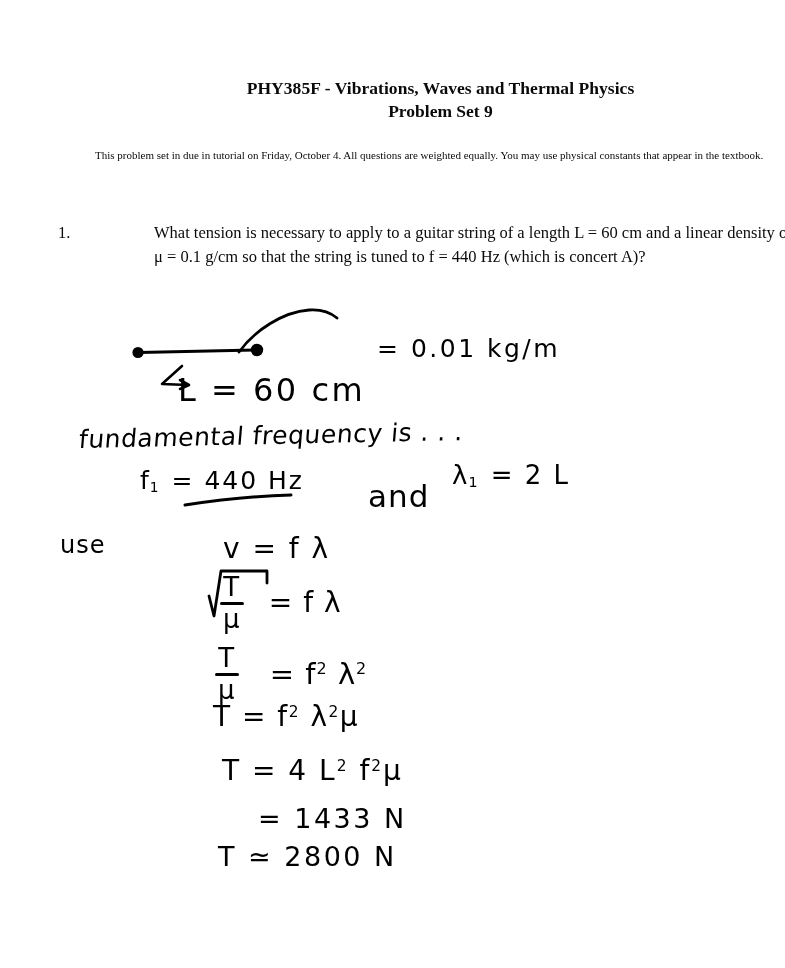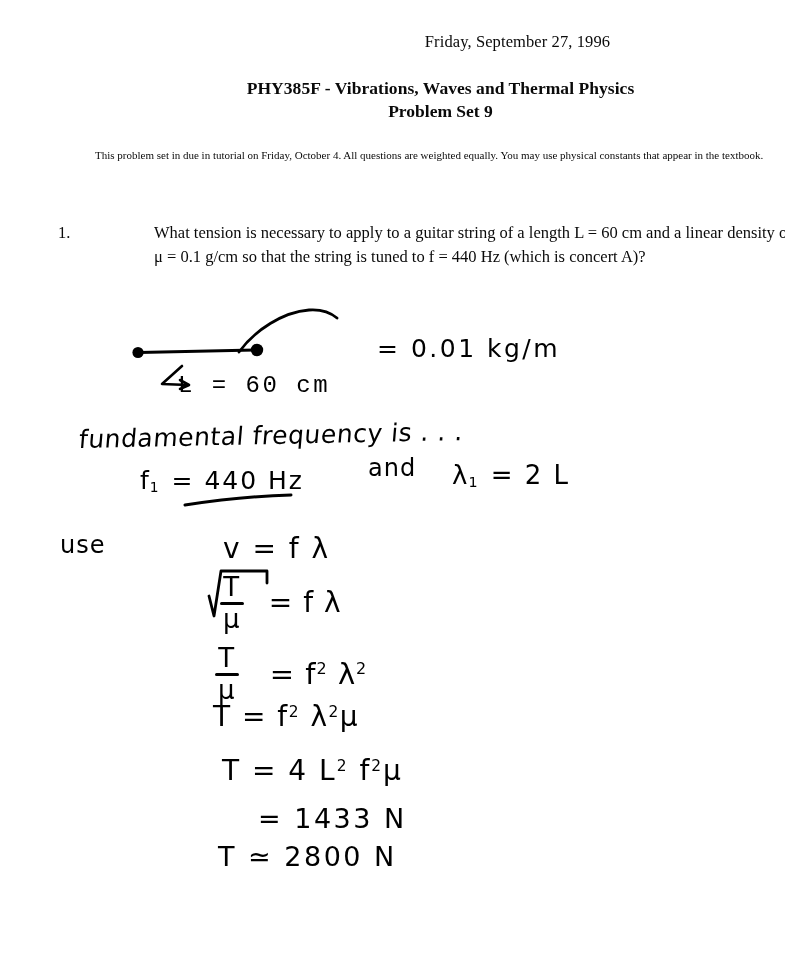--- a/index.html
+++ b/index.html
@@ -122,21 +122,20 @@
     padding-top: 2px;
   }
 
   svg.ink { position: absolute; overflow: visible; }
 </style>
 </head>
 <body>
 
 <div id="page">
 
-  <div class="typed" id="date-line">Friday, September 27, 1996</div>
 
   <div class="typed" id="course-title">PHY385F - Vibrations, Waves and Thermal Physics</div>
 
   <div class="typed" id="set-title">Problem Set 9</div>
 
   <div class="typed" id="intro-para">This problem set in due in tutorial on Friday, October 4.  All questions are weighted equally.  You may use physical constants that appear in the textbook.</div>
 
   <div class="typed" id="question-block">
     <span class="qnum">1.</span>
     <span class="qtext">What tension is necessary to apply to a guitar string of a length L = 60 cm and a linear density of μ = 0.1 g/cm so that the string is tuned to f = 440 Hz (which is concert A)?</span>
@@ -153,34 +152,34 @@
   </svg>
 
 
   <div class="hand" style="left:377px; top:336px; font-size:25px; letter-spacing:2.5px;">= 0.01 kg/m</div>
 
   <svg class="ink" style="left:158px; top:362px;" width="50" height="32" viewBox="0 0 50 32">
     <path d="M 24 4 L 4 22 L 30 23" fill="none" stroke="#000" stroke-width="2.6" stroke-linecap="round" stroke-linejoin="round"></path>
     <path d="M 22 18 L 31 23 L 22 27" fill="none" stroke="#000" stroke-width="2.6" stroke-linecap="round" stroke-linejoin="round"></path>
   </svg>
 
-  <div class="hand" style="left:178px; top:374px; font-size:24px; letter-spacing:2.5px;font-family:Liberation Mono, monospace;">L = 60 cm</div>
+  <div class="hand" style="left:178px; top:374px; font-size:32px; letter-spacing:2.5px;">L = 60 cm</div>
 
   <div class="hand hand-skew" style="left:78px; top:427px; font-size:25px; letter-spacing:0.5px;">fundamental   frequency   is . . .</div>
 
   <div class="hand" style="left:140px; top:468px; font-size:25px; letter-spacing:2px;">
     <span>f</span><span class="hw-sub">1</span>
     <span>= 440 Hz</span>
   </div>
 
   <svg class="ink" style="left:183px; top:493px;" width="115" height="16" viewBox="0 0 115 16">
     <path d="M 2 12 C 35 7, 70 3, 108 2" fill="none" stroke="#000" stroke-width="3" stroke-linecap="round"></path>
   </svg>
 
-  <div class="hand" style="left:368px; top:456px; font-size:24px; letter-spacing:1px;text-align:center;">and</div>
+  <div class="hand" style="left:368px; top:481px; font-size:31px; letter-spacing:1px;text-align:center;">and</div>
 
   <div class="hand" style="left:452px; top:462px; font-size:26px; letter-spacing:2px;">
     <span>λ</span><span class="hw-sub">1</span>
     <span>= 2 L</span>
   </div>
 
   <div class="hand" style="left:60px; top:533px; font-size:24px; letter-spacing:1px;">use</div>
 
   <div class="hand" style="left:223px; top:535px; font-size:28px; letter-spacing:2px;">v = f λ</div>
 

